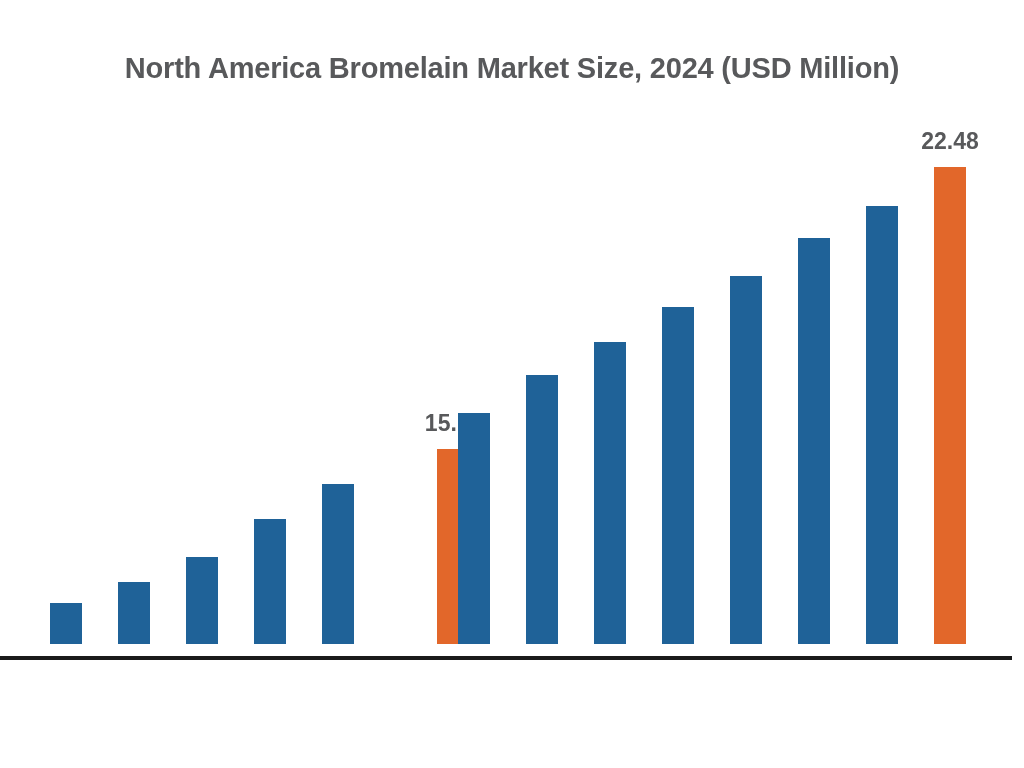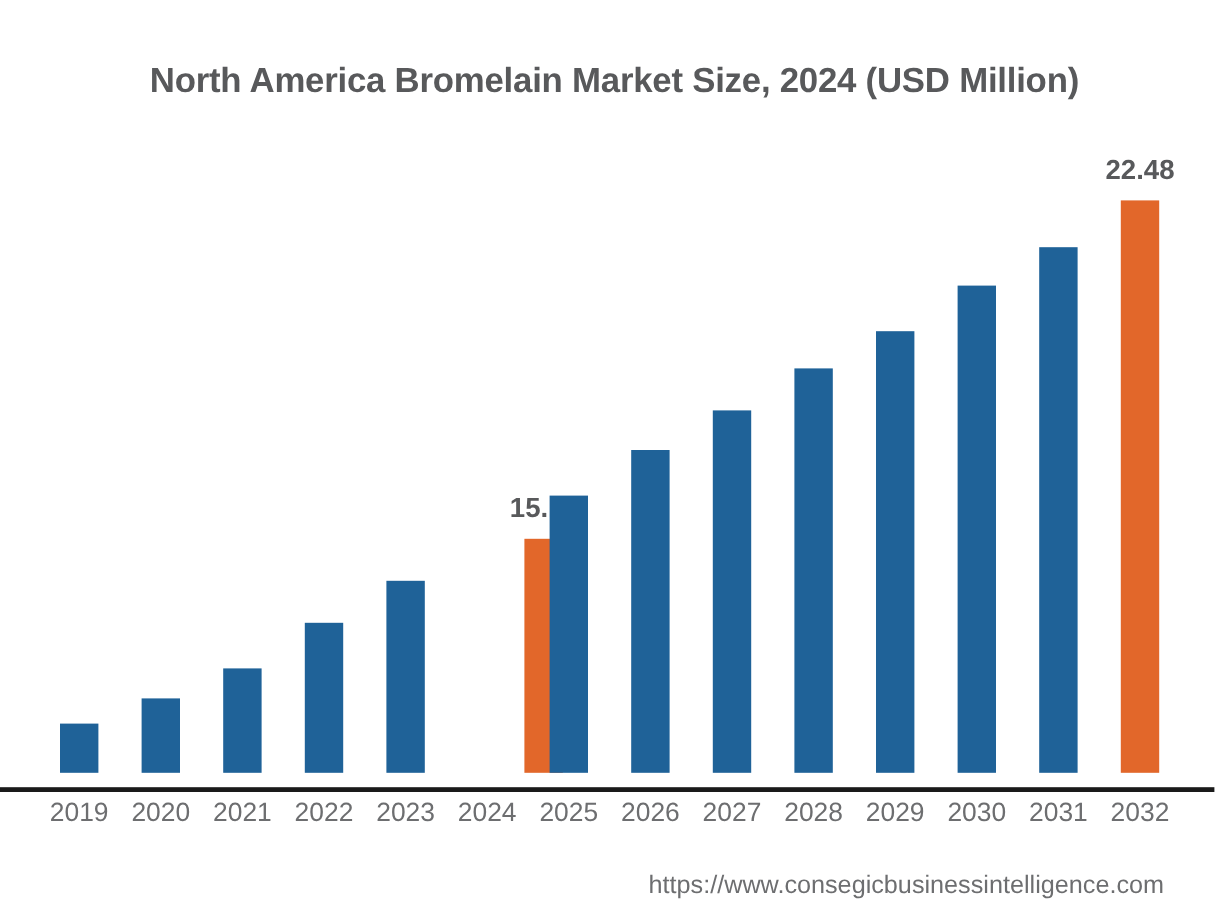--- a/index.html
+++ b/index.html
@@ -163,32 +163,15 @@
           <div class="bar" title="2031: 20.65" style="height: 438px;"></div>
         </div>
         <div class="bar-slot" style="left: 916px;">
           <div class="bar highlight" title="2032: 22.48" style="height: 477px;"></div>
           <div class="bar-label" style="bottom: 489px;">22.48</div>
         </div>
       </div>
     <div id="axis-line"></div>
   </div>
 
-  <div id="category-axis">
-      <div class="cat-label" style="left: 32px;">2019</div>
-      <div class="cat-label" style="left: 100px;">2020</div>
-      <div class="cat-label" style="left: 168px;">2021</div>
-      <div class="cat-label" style="left: 236px;">2022</div>
-      <div class="cat-label" style="left: 304px;">2023</div>
-      <div class="cat-label" style="left: 372px;">2024</div>
-      <div class="cat-label" style="left: 440px;">2025</div>
-      <div class="cat-label" style="left: 508px;">2026</div>
-      <div class="cat-label" style="left: 576px;">2027</div>
-      <div class="cat-label" style="left: 644px;">2028</div>
-      <div class="cat-label" style="left: 712px;">2029</div>
-      <div class="cat-label" style="left: 780px;">2030</div>
-      <div class="cat-label" style="left: 848px;">2031</div>
-      <div class="cat-label" style="left: 916px;">2032</div>
-    </div>
 
-  <div id="source-url">https://www.consegicbusinessintelligence.com</div>
 
 </div>
 
 </body></html>

